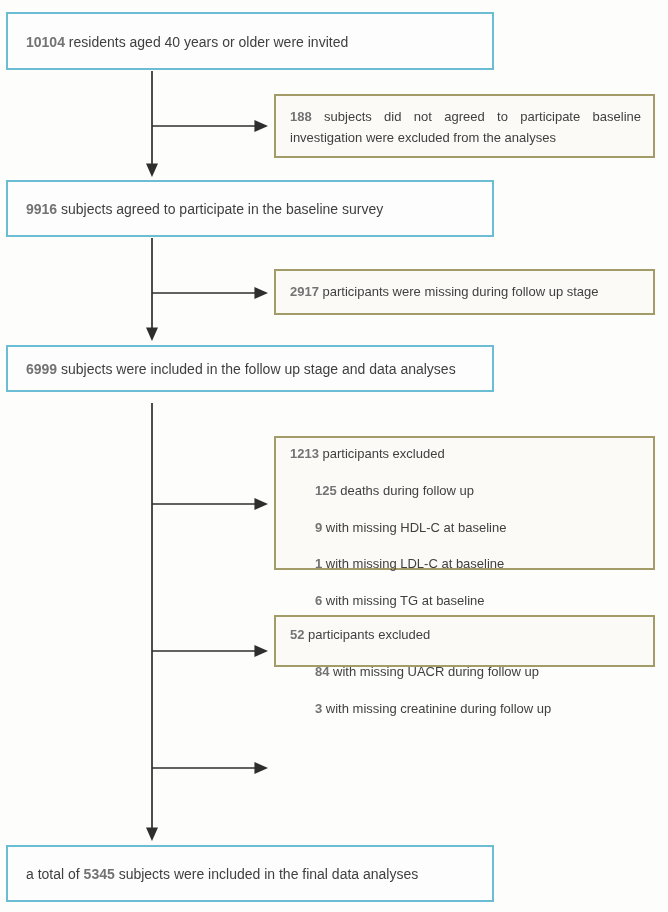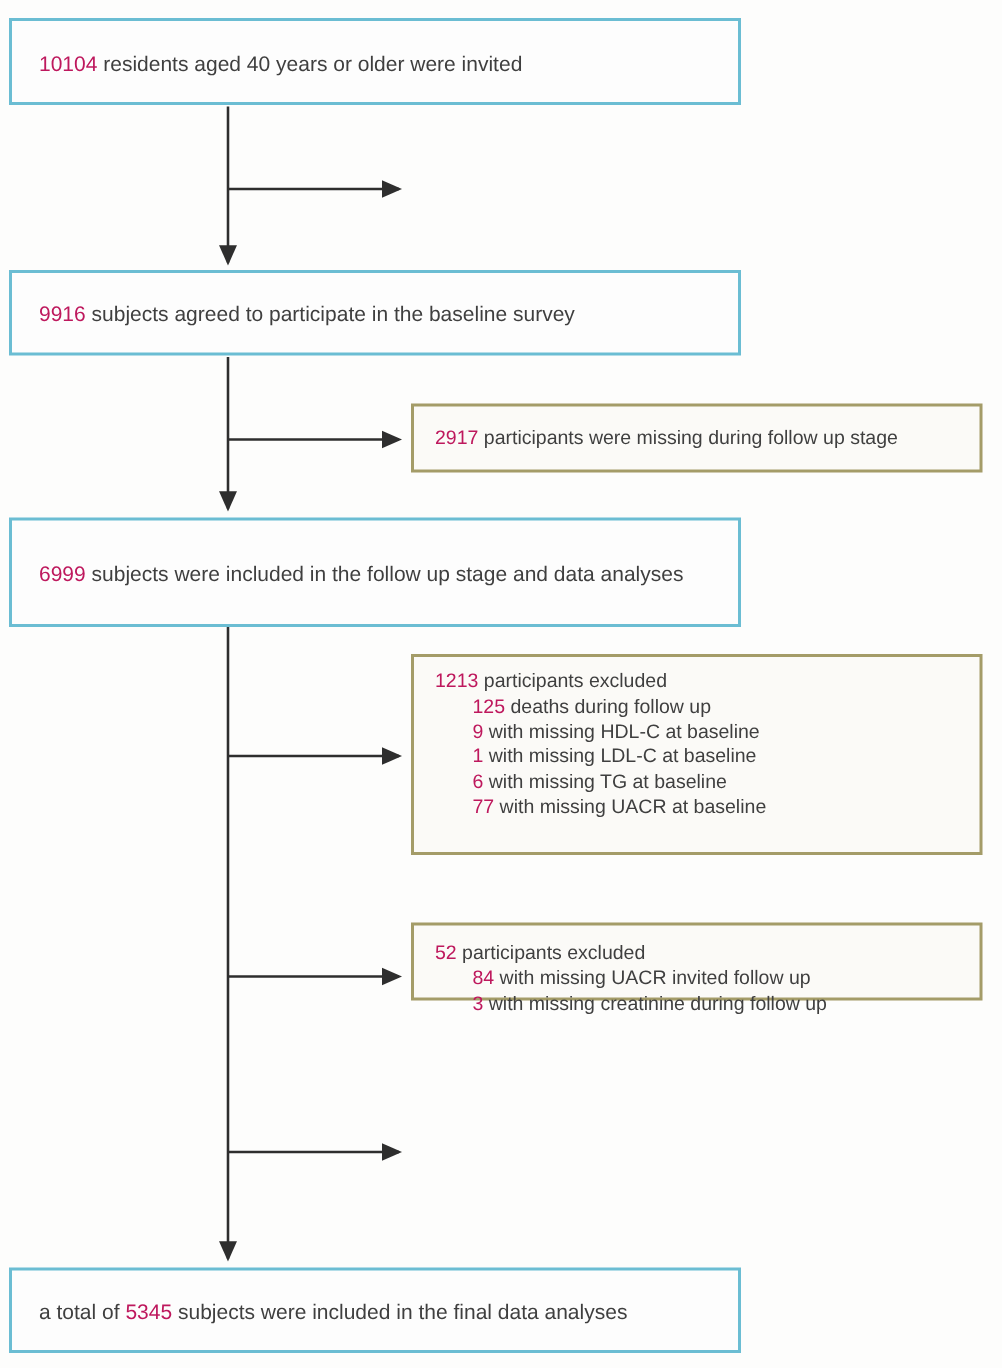--- a/index.html
+++ b/index.html
@@ -59,24 +59,25 @@
   .line, .box-text {
     white-space: pre-wrap;
   }
   .line.justify {
     white-space: normal;
     text-align: justify;
     line-height: 21px;
   }
   .line.indent {
     padding-left: 25px;
+    margin-top: 20px;
   }
   b {
-    font-weight: normal;
-    color: #be185d;
+    font-weight: bold;
+    color: #737373;
   }
 </style>
 </head>
 <body>
 
 <div class="canvas">
 
   <svg class="connectors" viewBox="0 0 668 912" xmlns="http://www.w3.org/2000/svg">
     <defs>
       <marker id="arrow" viewBox="0 0 10 10" refX="8.5" refY="5" markerWidth="8" markerHeight="8" orient="auto-start-reverse">
@@ -94,42 +95,45 @@
   </svg>
 
   <div class="box main-box" style="top:12px;height:58px">
     <p class="box-text"><b>10104</b><span> residents aged 40 years or older were invited</span></p>
   </div>
 
   <div class="box main-box" style="top:180px;height:57px">
     <p class="box-text"><b>9916</b><span> subjects agreed to participate in the baseline survey</span></p>
   </div>
 
-  <div class="box main-box" style="top:345px;height:73px">
+  <div class="box main-box" style="top:345px;height:47px">
     <p class="box-text"><b>6999</b><span> subjects were included in the follow up stage and data analyses</span></p>
   </div>
 
   <div class="box main-box" style="top:845px;height:57px">
     <p class="box-text"><span>a total of </span><b>5345</b><span> subjects were included in the final data analyses</span></p>
   </div>
 
+  <div class="box side-box" style="top:94px;height:64px;padding-top:10px">
+    <div class="line justify"><b>188</b><span> subjects did not agreed to participate baseline investigation were excluded from the analyses</span></div>
+  </div>
 
   <div class="box side-box vcenter" style="top:269px;height:46px">
     <div class="line"><b>2917</b><span> participants were missing during follow up stage</span></div>
   </div>
 
   <div class="box side-box" style="top:436px;height:134px">
     <div class="line"><b>1213</b><span> participants excluded</span></div>
     <div class="line indent"><b>125</b><span> deaths during follow up</span></div>
     <div class="line indent"><b>9</b><span> with missing HDL-C at baseline</span></div>
     <div class="line indent"><b>1</b><span> with missing LDL-C at baseline</span></div>
     <div class="line indent"><b>6</b><span> with missing TG at baseline</span></div>
     <div class="line indent"><b>77</b><span> with missing UACR at baseline</span></div>
   </div>
 
   <div class="box side-box" style="top:615px;height:52px;padding-top:10px">
     <div class="line"><b>52</b><span> participants excluded</span></div>
-    <div class="line indent"><b>84</b><span> with missing UACR invited follow up</span></div>
+    <div class="line indent"><b>84</b><span> with missing UACR during follow up</span></div>
     <div class="line indent"><b>3</b><span> with missing creatinine during follow up</span></div>
   </div>
 
 
 </div>
 
 </body></html>

